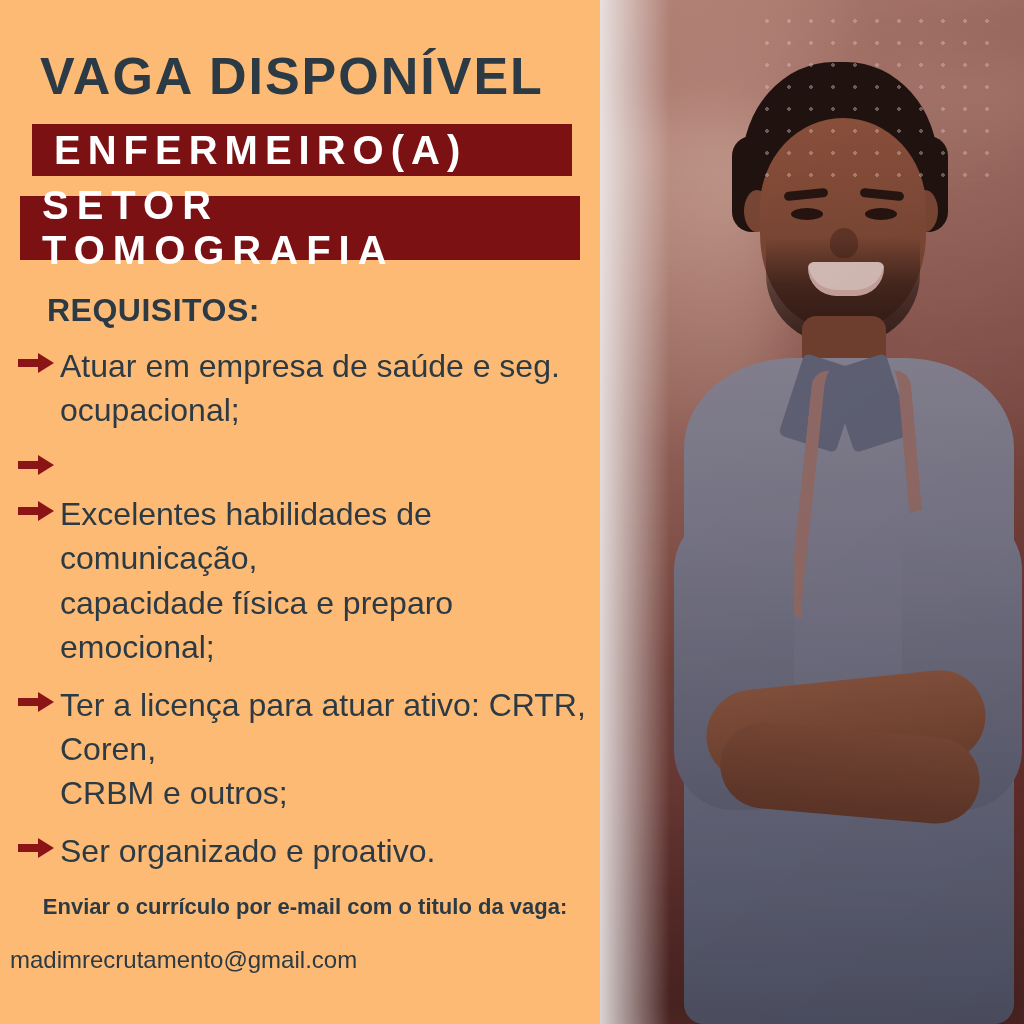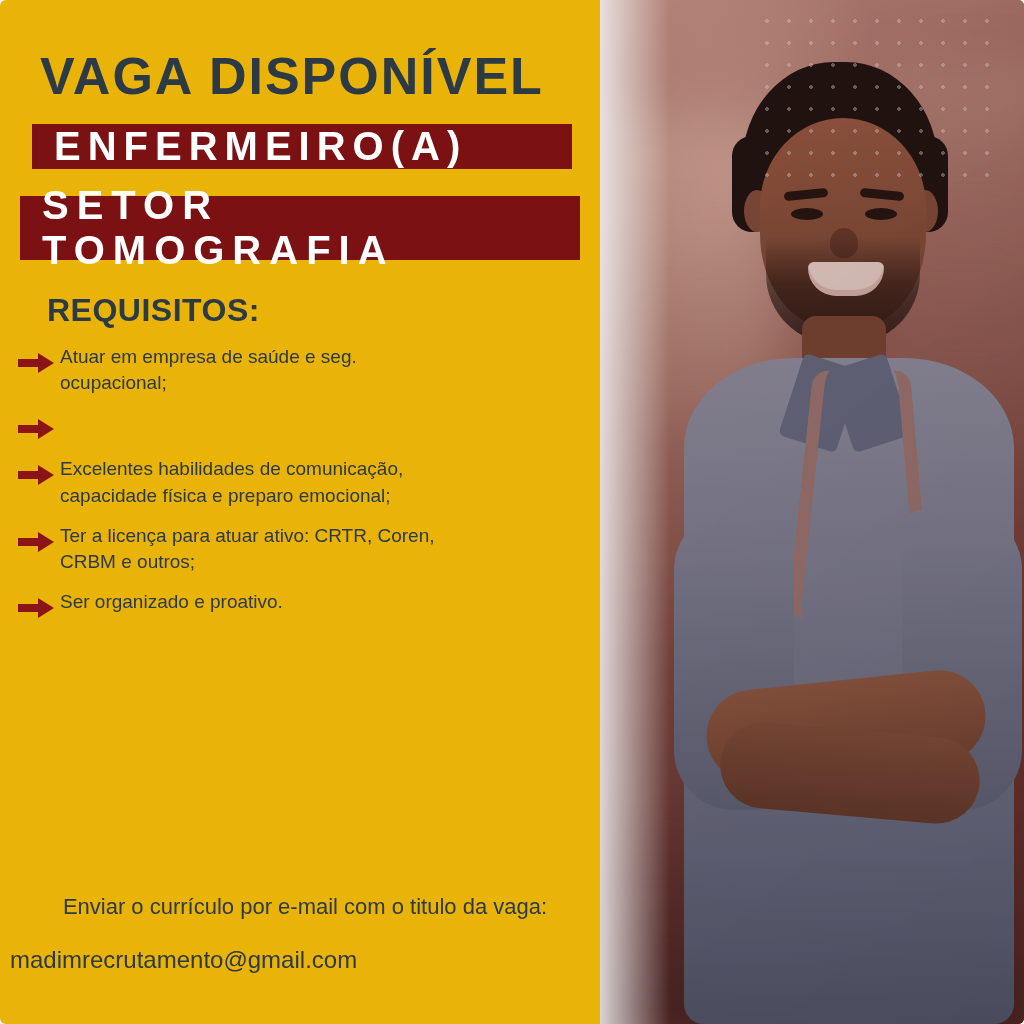--- a/index.html
+++ b/index.html
@@ -10,23 +10,22 @@
     width: 1024px;
     height: 1024px;
     overflow: hidden;
     font-family: "Liberation Sans", sans-serif;
     background: #f2f1f1;
   }
   .poster {
     position: relative;
     width: 1024px;
     height: 1024px;
-    background: #eab308;
+    background: #fdba74;
     overflow: hidden;
-    border-radius: 6px;
   }
 
   
   .photo-panel {
     position: absolute;
     top: 0;
     right: 0;
     width: 424px;
     height: 1024px;
     overflow: hidden;
@@ -183,21 +182,21 @@
     position: absolute;
     background: #7b1113;
     color: #ffffff;
     font-weight: 700;
     letter-spacing: 7px;
     display: flex;
     align-items: center;
     padding-left: 22px;
     box-sizing: border-box;
   }
-  .band-1 { left: 32px; top: 124px; width: 540px; height: 45px; font-size: 40px; }
+  .band-1 { left: 32px; top: 124px; width: 540px; height: 52px; font-size: 40px; }
   .band-2 { left: 20px; top: 196px; width: 560px; height: 64px; font-size: 40px; letter-spacing: 8px;}
 
   .req-title {
     position: absolute;
     left: 47px; top: 292px;
     font-size: 32px;
     font-weight: 700;
     color: #2b3a44;
     letter-spacing: 0.5px;
   }
@@ -216,33 +215,33 @@
     padding-left: 6px;
   }
   .arrow-icon {
     flex: 0 0 auto;
     width: 40px;
     height: 26px;
     margin-top: 6px;
     margin-right: 4px;
   }
   .bullet-text {
-    font-size: 19px;
+    font-size: 32px;
     line-height: 1.38;
     color: #2b3a44;
     white-space: pre-line;
   }
   .cta {
     position: absolute;
     left: 10px;
     top: 894px;
     width: 590px;
     text-align: center;
     font-size: 22px;
-    font-weight: 400;
+    font-weight: 700;
     color: #2b3a44;
   }
   .email {
     position: absolute;
     left: 10px;
     top: 946px;
     width: 590px;
     text-align: left;
     font-size: 24px;
     color: #2b3a44;

